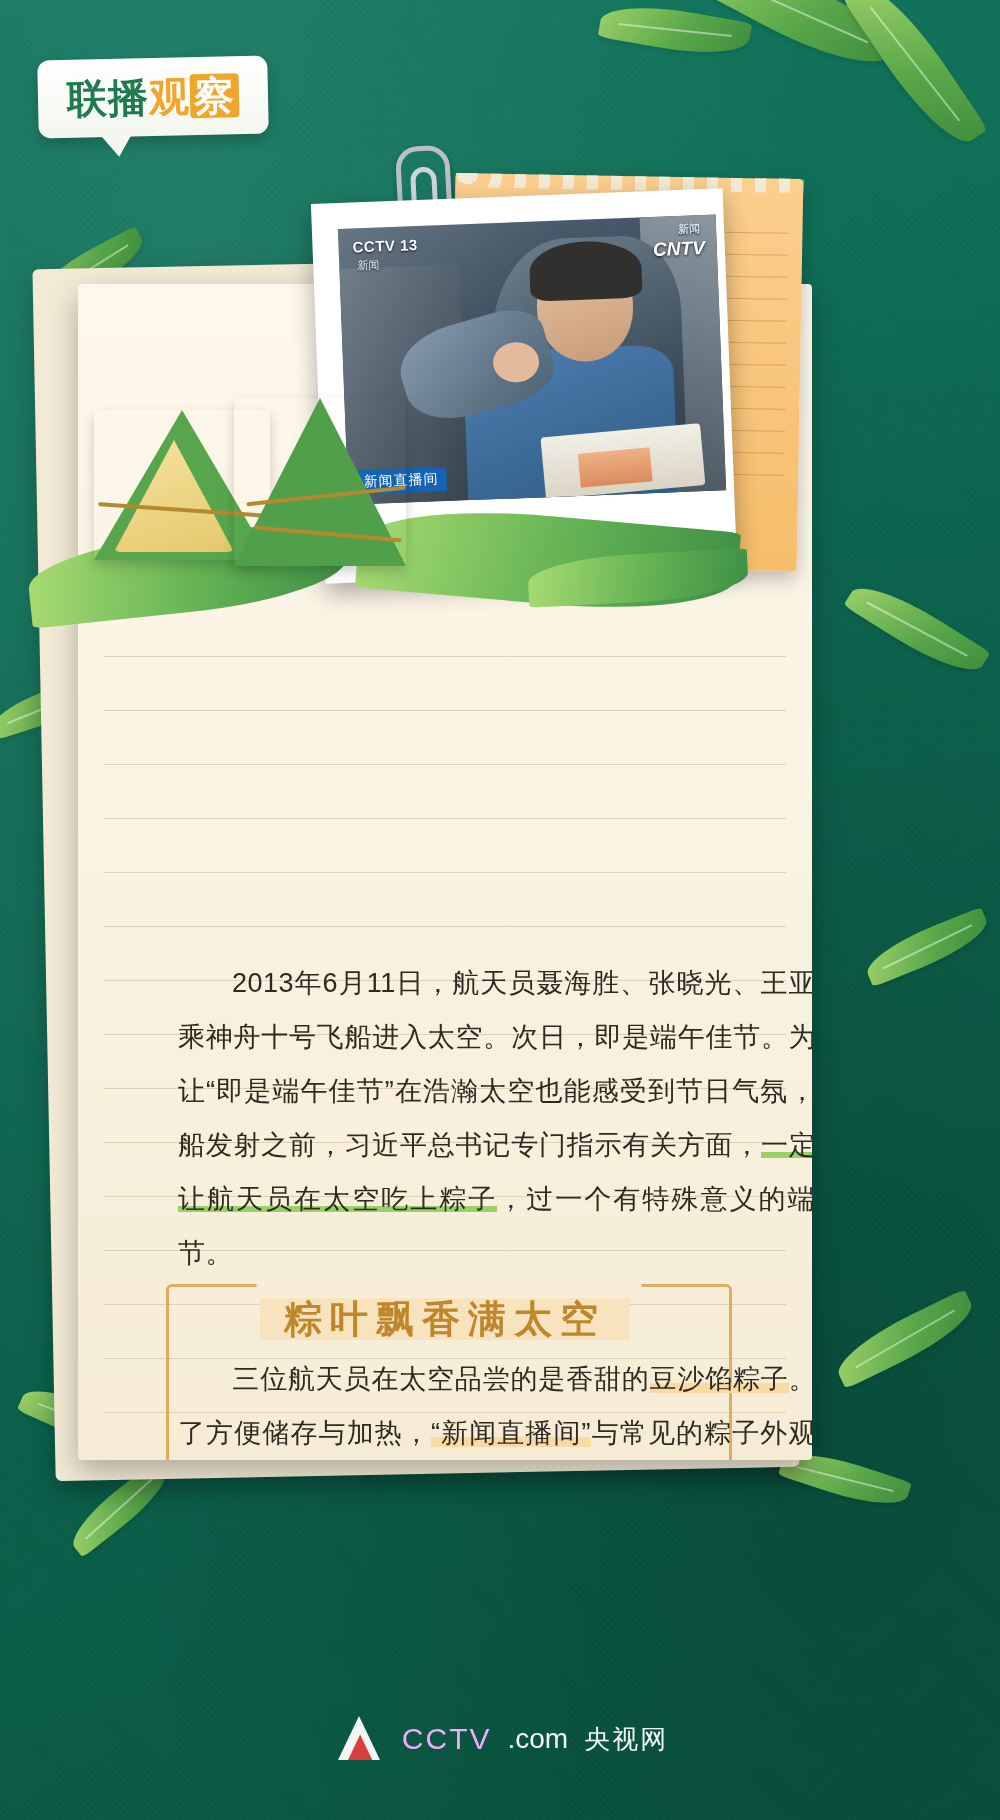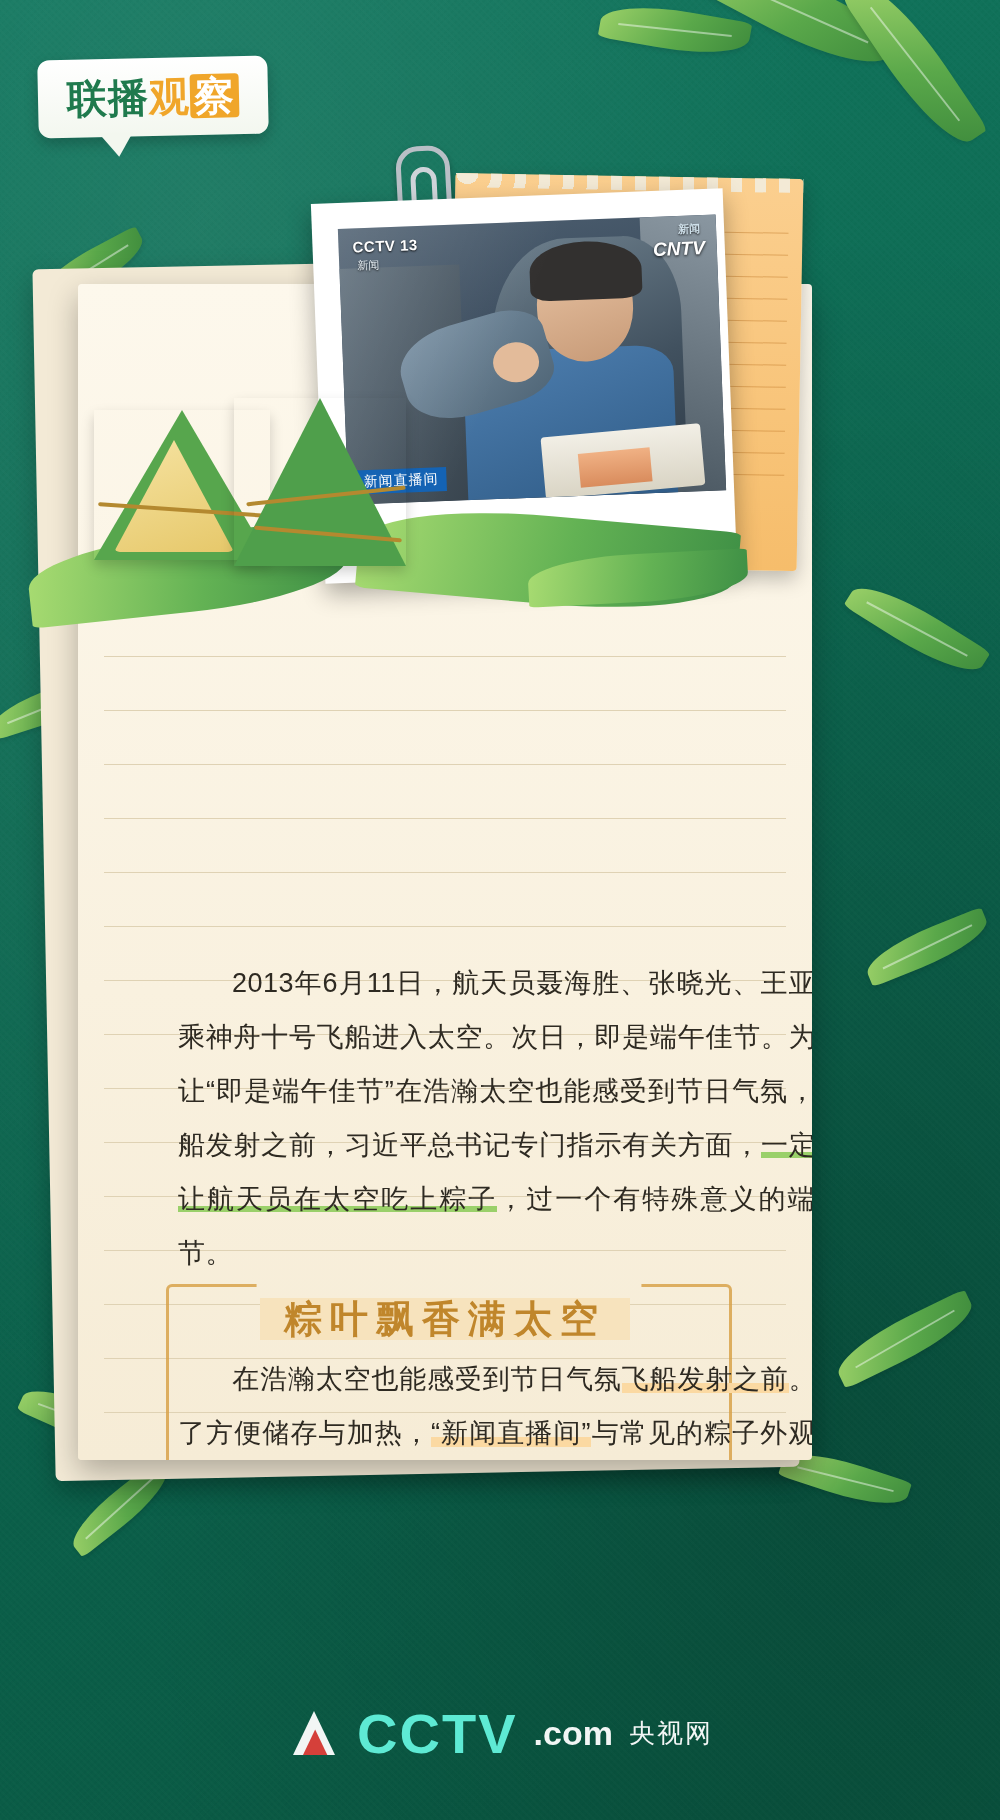--- a/index.html
+++ b/index.html
@@ -495,29 +495,29 @@
     border-left: 21px solid transparent;
     border-right: 21px solid transparent;
     border-bottom: 44px solid #ffffff;
     opacity: .95;
   }
   .f-swirl i:nth-child(2) {
     border-bottom-color: #d3362f;
     transform: scale(.58) translate(2px, 16px);
   }
   .f-cctv {
-    color: #5eead4;
-    font-size: 56px;
-    font-weight: bold;
+    color: #f0abfc;
+    font-size: 30px;
+    font-weight: normal;
     letter-spacing: 2px;
   }
   .f-com {
     color: #ffffff;
-    font-size: 34px;
-    font-weight: bold;
+    font-size: 28px;
+    font-weight: normal;
     opacity: .95;
   }
   .f-cn {
     color: #ffffff;
     font-size: 26px;
     letter-spacing: 2px;
     opacity: .95;
   }
 </style>
 </head>
@@ -589,21 +589,21 @@
     <span class="indent"></span><span>2013年6月11日，航天员聂海胜、张晓光、王亚平乘神舟十号飞船进入太空。次日，即是端午佳节。为了让</span><span>“即是端午佳节”</span><span>在浩瀚太空也能感受到节日气氛，飞船发射之前，习近平总书记专门指示有关方面，</span><span class="underline-g">一定要让航天员在太空吃上粽子</span><span>，过一个有特殊意义的端午节。</span>
   </div>
 
   <div class="brace"></div>
 
   <div class="section-head">
     <span>粽叶飘香满太空</span>
   </div>
 
   <div class="body-text-2">
-    <span class="indent"></span><span>在浩瀚太空也能感受到节日气氛</span><span class="mark-o">飞船发射之前</span><span>。为了方便储存与加热，</span><span class="mark-o">“新闻直播间”</span><span>与常见的粽子外观不同，呈扁平形状。科研人员还专门为每个</span>
+    <span class="indent"></span><span>三位航天员在太空品尝的是香甜的</span><span class="mark-o">豆沙馅粽子</span><span>。为了方便储存与加热，</span><span class="mark-o">“新闻直播间”</span><span>与常见的粽子外观不同，呈扁平形状。科研人员还专门为每个</span>
   </div>
 
 </div>
 
 <div class="sticky">
   <div class="sticky-lines">
     <i></i>
       <i></i>
       <i></i>
       <i></i>

